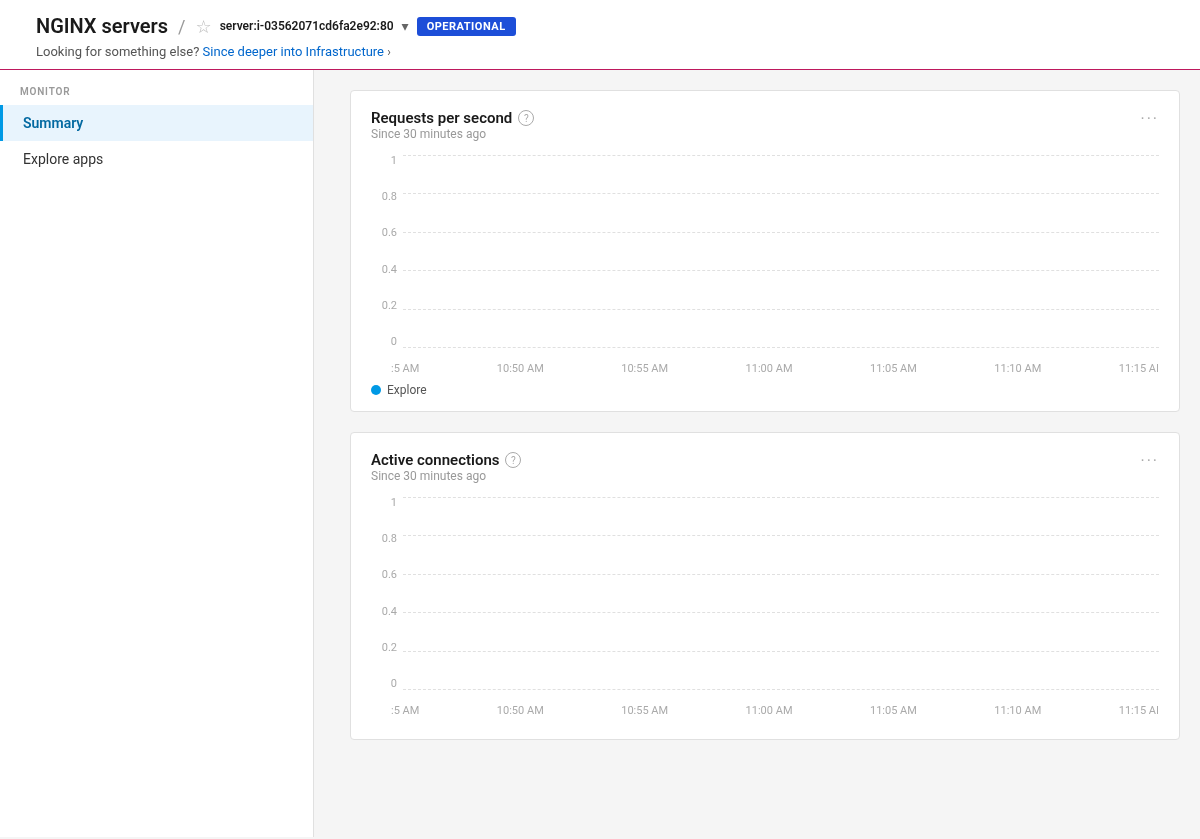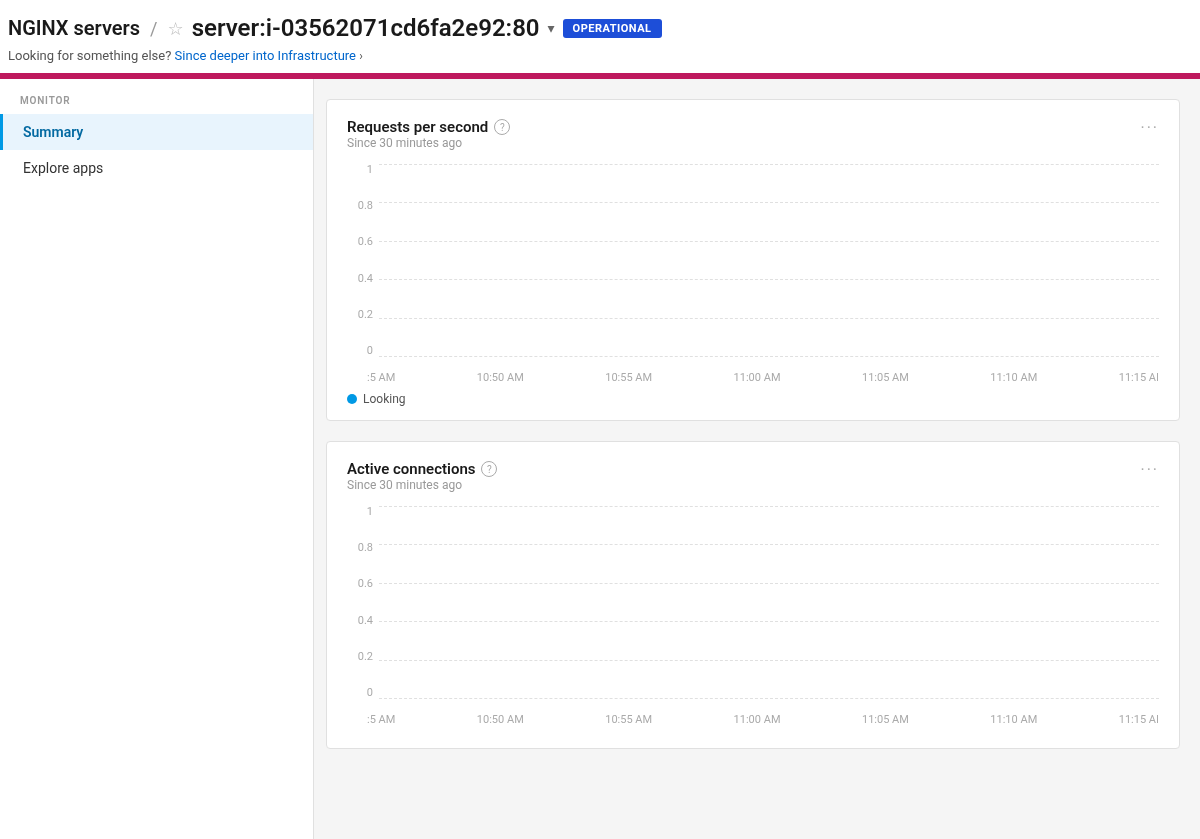--- a/index.html
+++ b/index.html
@@ -4,22 +4,22 @@
   <style>
     * { box-sizing: border-box; margin: 0; padding: 0; }
     body {
       font-family: -apple-system, BlinkMacSystemFont, 'Segoe UI', Roboto, sans-serif;
       background: #f5f5f5;
       color: #333;
       font-size: 14px;
     }
     .header {
       background: #fff;
-      padding: 14px 20px 10px 8px;
-      border-bottom: 6px solid #be185d;
+      padding: 14px 20px 10px 36px;
+      border-bottom: 1px solid #be185d;
     }
     .header-top {
       display: flex;
       align-items: center;
       gap: 8px;
       margin-bottom: 6px;
     }
     .breadcrumb-title {
       font-size: 20px;
       font-weight: 600;
@@ -29,21 +29,21 @@
       font-size: 18px;
       color: #999;
       margin: 0 2px;
     }
     .star-icon {
       color: #bbb;
       font-size: 18px;
       cursor: pointer;
     }
     .server-name {
-      font-size: 24px;
+      font-size: 12px;
       font-weight: 600;
       color: #1a1a1a;
     }
     .dropdown-icon {
       color: #666;
       font-size: 14px;
       cursor: pointer;
     }
     .operational-badge {
       background: #1d4ed8;
@@ -98,21 +98,21 @@
     }
 
     .main {
       flex: 1;
       padding: 0;
       overflow-y: auto;
       background: #f5f5f5;
     }
     .chart-card {
       background: #fff;
-      margin: 20px 20px 0 12px;
+      margin: 20px 20px 0 36px;
       border: 1px solid #e0e0e0;
       border-radius: 4px;
       padding: 18px 20px 14px 20px;
     }
     .chart-card:last-child { margin-bottom: 20px; }
     .chart-header {
       display: flex;
       align-items: flex-start;
       justify-content: space-between;
       margin-bottom: 4px;
@@ -282,21 +282,21 @@
           <span class="x-label">10:50 AM</span>
           <span class="x-label">10:55 AM</span>
           <span class="x-label">11:00 AM</span>
           <span class="x-label">11:05 AM</span>
           <span class="x-label">11:10 AM</span>
           <span class="x-label">11:15 AI</span>
         </div>
       </div>
       <div class="legend">
         <span class="legend-dot" style="background:#0099e5;"></span>
-        <span class="legend-label">Looking</span>
+        <span class="legend-label">Explore</span>
       </div>
     </div>
 
     <div class="chart-card">
       <div class="chart-header">
         <div>
           <div class="chart-title-row">
             <span class="chart-title">Active connections</span>
             <span class="help-icon">?</span>
           </div>

